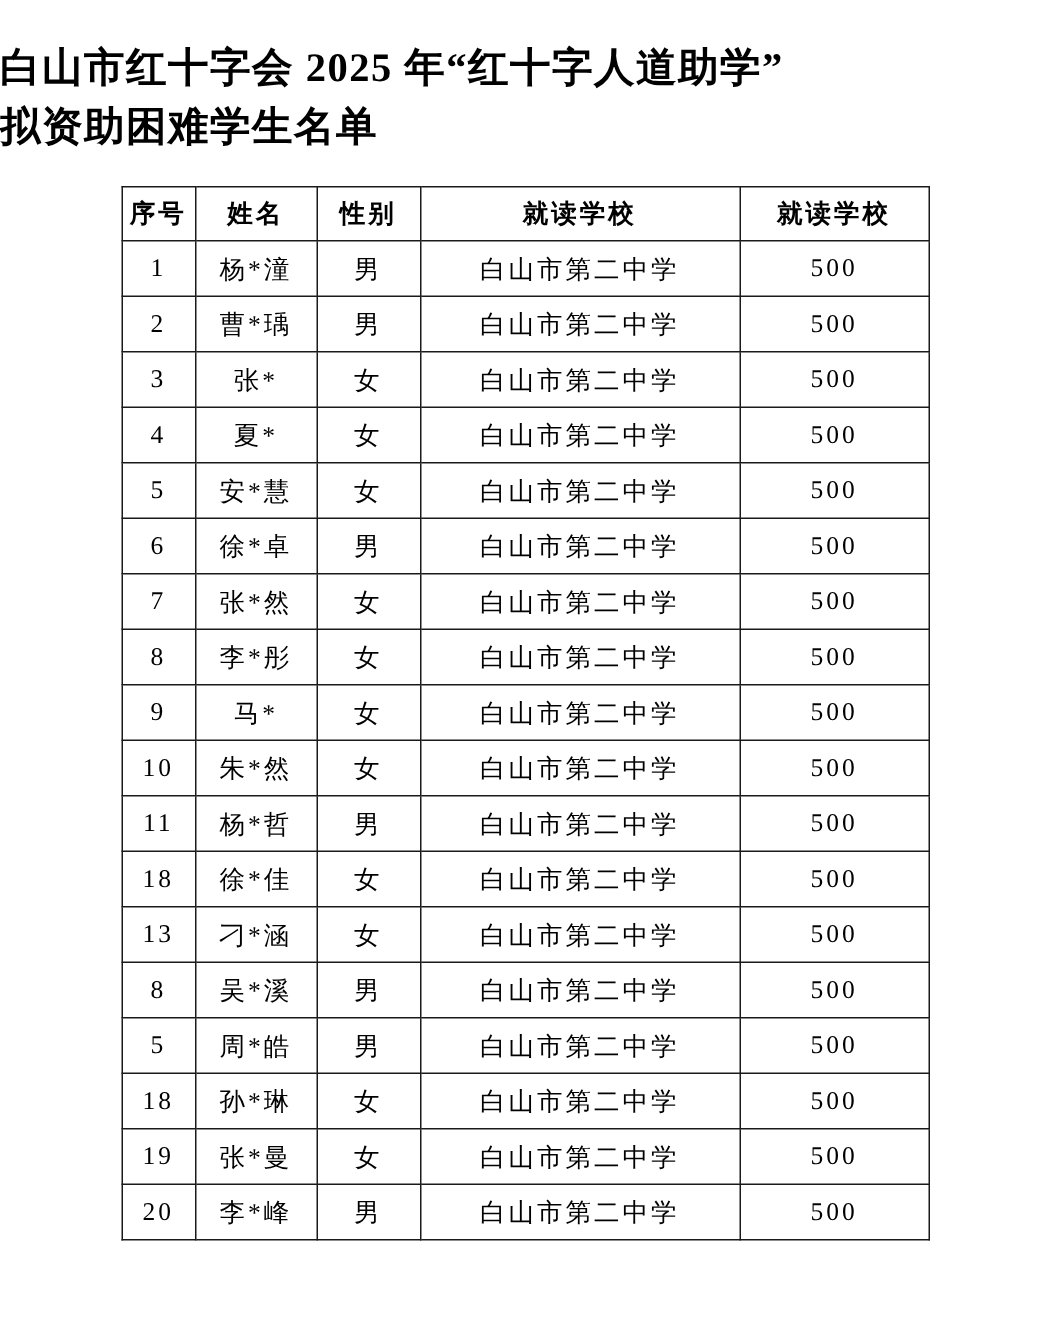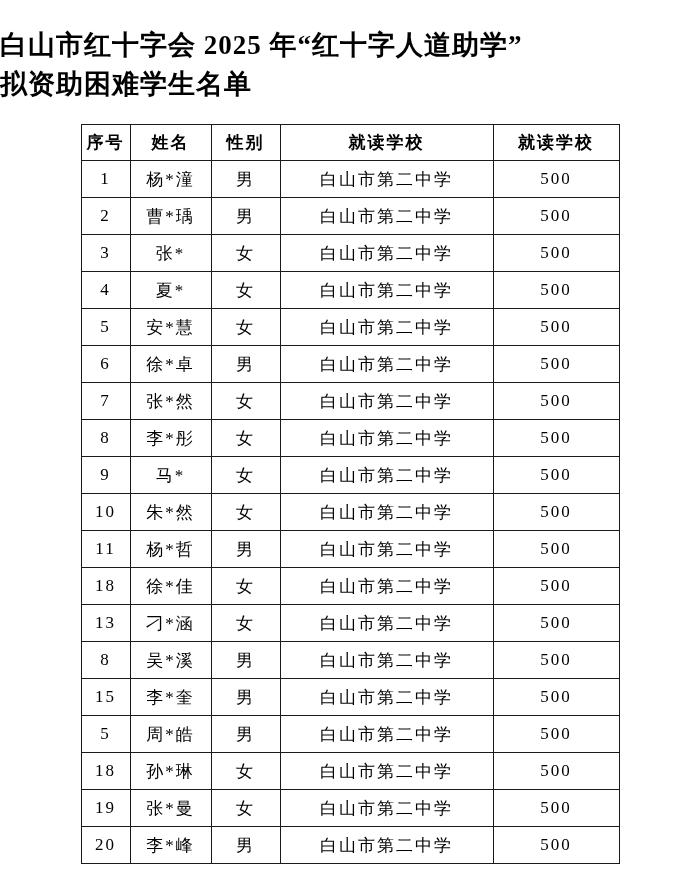--- a/index.html
+++ b/index.html
@@ -179,27 +179,20 @@
             <td>500</td>
           </tr>
           <tr>
             <td>8</td>
             <td>吴*溪</td>
             <td>男</td>
             <td>白山市第二中学</td>
             <td>500</td>
           </tr>
           <tr>
-            <td>15</td>
-            <td>李*奎</td>
-            <td>男</td>
-            <td>白山市第二中学</td>
-            <td>500</td>
-          </tr>
-          <tr>
             <td>5</td>
             <td>周*皓</td>
             <td>男</td>
             <td>白山市第二中学</td>
             <td>500</td>
           </tr>
           <tr>
             <td>18</td>
             <td>孙*琳</td>
             <td>女</td>

